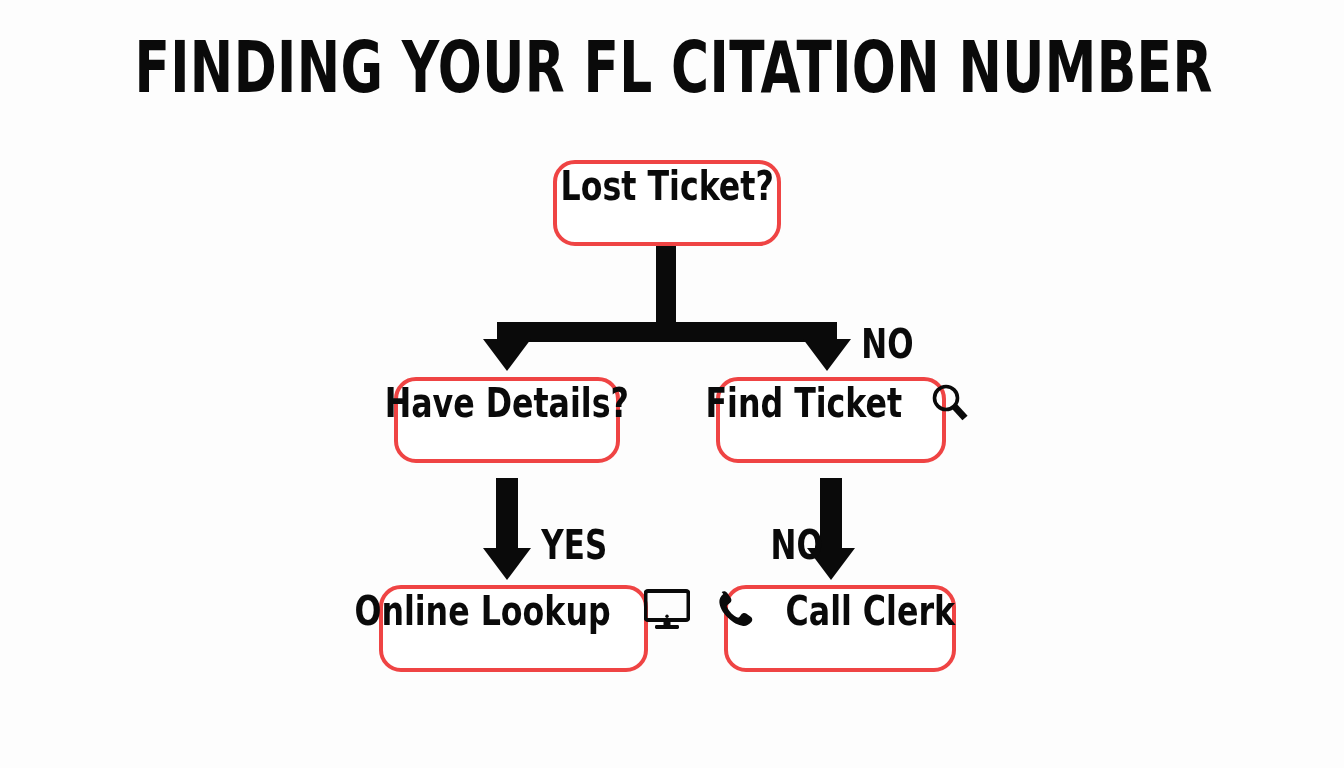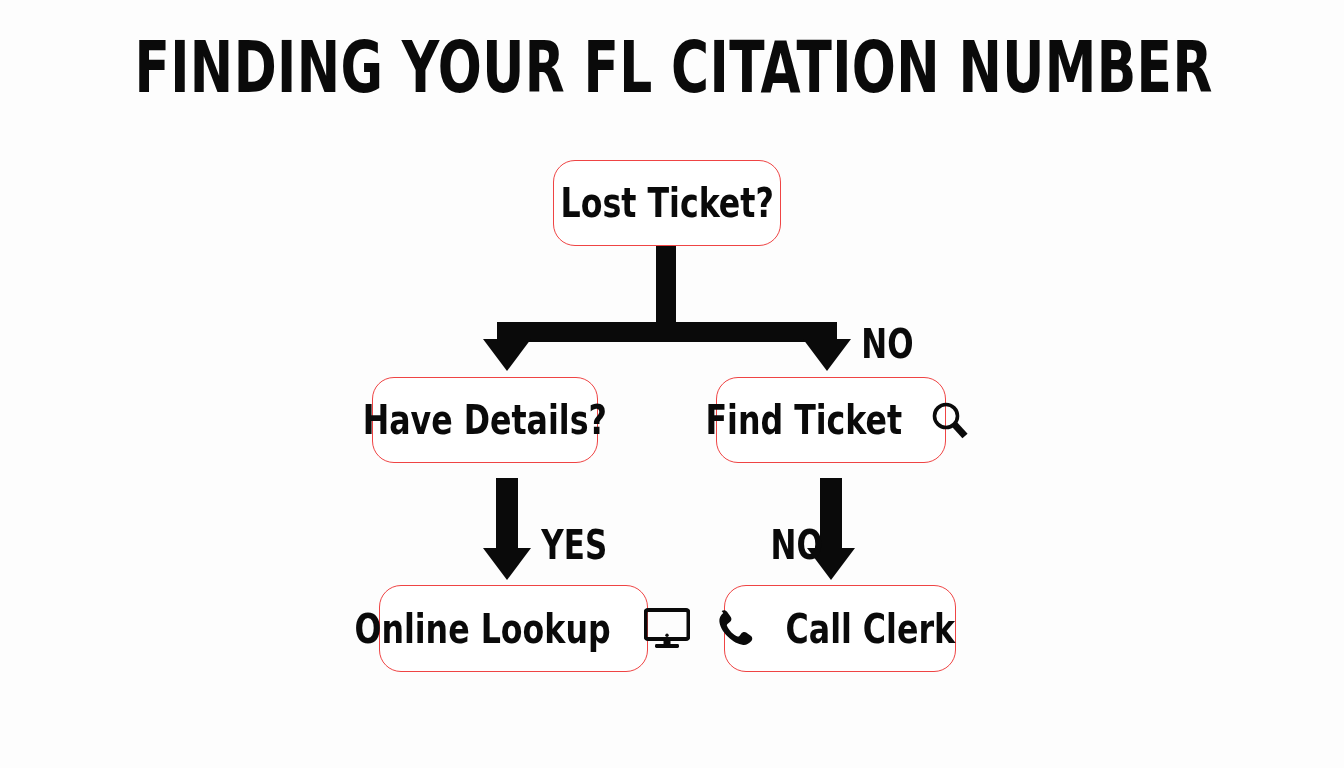--- a/index.html
+++ b/index.html
@@ -36,44 +36,44 @@
     transform: scaleX(0.80);
     transform-origin: center top;
     white-space: nowrap;
     color: #0a0a0a;
   }
 
   
   .node {
     position: absolute;
     box-sizing: border-box;
-    border: 1px solid #ef4444;
+    border: 4px solid #ef4444;
     border-radius: 22px;
     background: #ffffff;
     display: flex;
-    align-items: center;
+    align-items: flex-start;
     justify-content: center;
     gap: 12px;
     padding: 0 16px;
   }
   .node-label {
     font-family: "Liberation Sans Narrow", "DejaVu Sans Condensed", "Liberation Sans", sans-serif;
     font-weight: 700;
     font-size: 40px;
     line-height: 44px;
     letter-spacing: 0px;
     transform: scaleX(0.88);
     transform-origin: center center;
     white-space: nowrap;
     color: #0a0a0a;
   }
 
   
   #node-lost      { left: 553px; top: 160px; width: 228px; height: 86px; }
-  #node-have      { left: 372px; top: 377px; width: 226px; height: 86px; }
+  #node-have      { left: 394px; top: 377px; width: 226px; height: 86px; }
   #node-find      { left: 716px; top: 377px; width: 230px; height: 86px; }
   #node-online    { left: 379px; top: 585px; width: 269px; height: 87px; }
   #node-call      { left: 724px; top: 585px; width: 232px; height: 87px; }
 
   
   .bar {
     position: absolute;
     background: #0a0a0a;
   }
   

